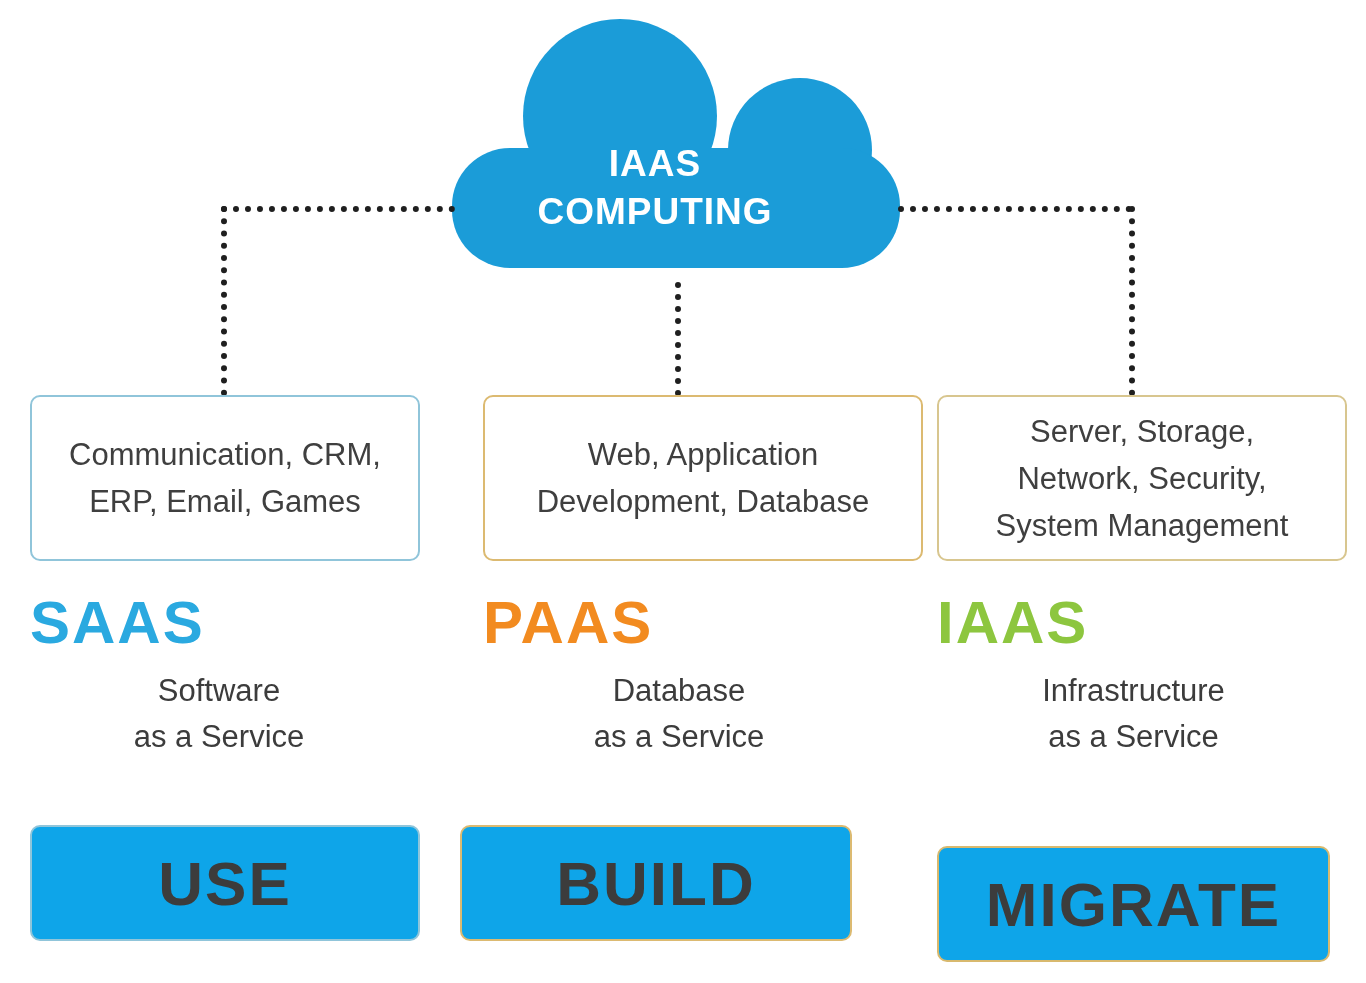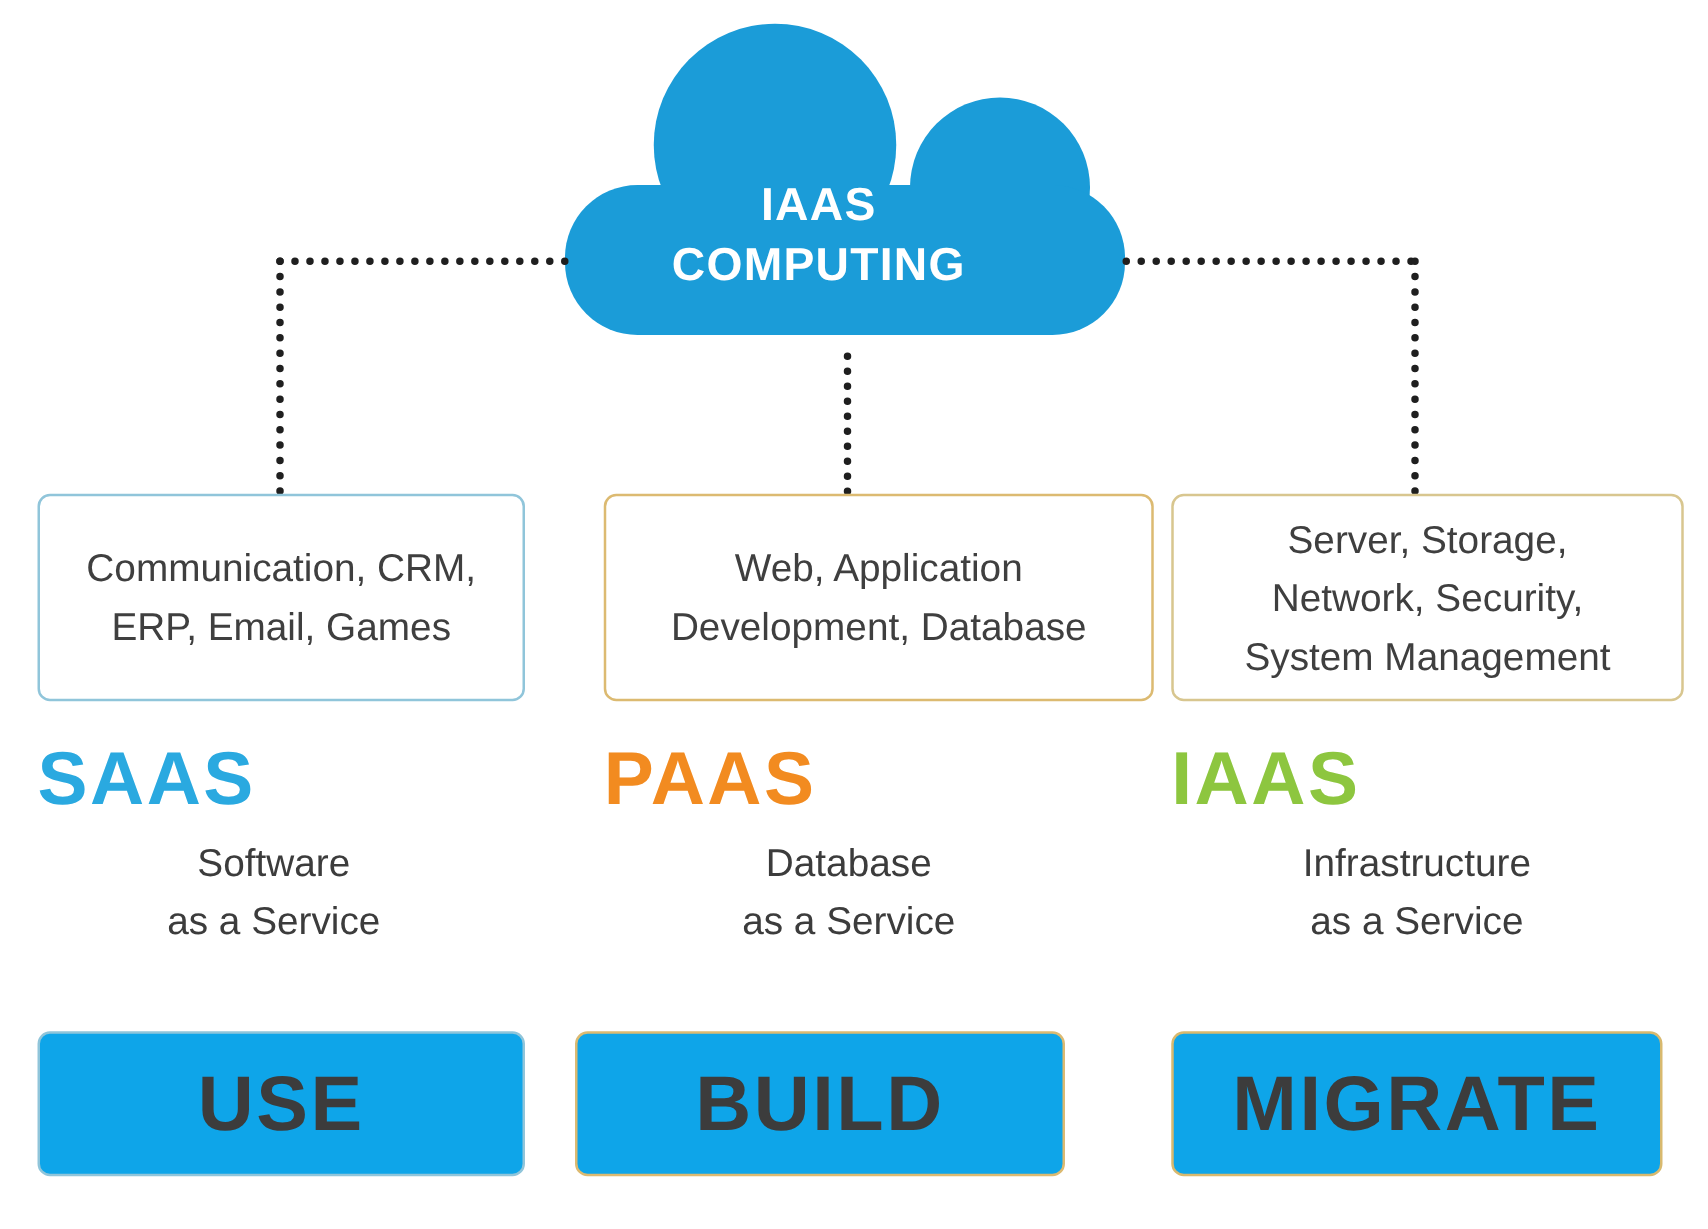--- a/index.html
+++ b/index.html
@@ -65,21 +65,21 @@
 
   
   .action-box {
     position: absolute; top: 825px; height: 116px;
     border-radius: 10px; background: #0ea5e9; box-sizing: border-box;
     display: flex; align-items: center; justify-content: center;
     font-size: 62px; font-weight: 800; color: #3c3c3c; letter-spacing: 2px;
   }
   .act-saas { left: 30px;  width: 390px; border: 2px solid #90c5da; }
   .act-paas { left: 460px; width: 392px; border: 2px solid #dcba71; }
-  .act-iaas { left: 937px; width: 393px; border: 2px solid #d8b96e; }
+  .act-iaas { left: 937px; width: 393px; border: 2px solid #d8b96e; margin-top: 21px; }
 </style>
 </head>
 <body>
 
 <div class="canvas">
 
   <div class="cloud">
     <svg viewBox="0 0 448 252" aria-hidden="true">
       <g fill="#1b9cd8">
         <circle cx="168" cy="98" r="97"></circle>

